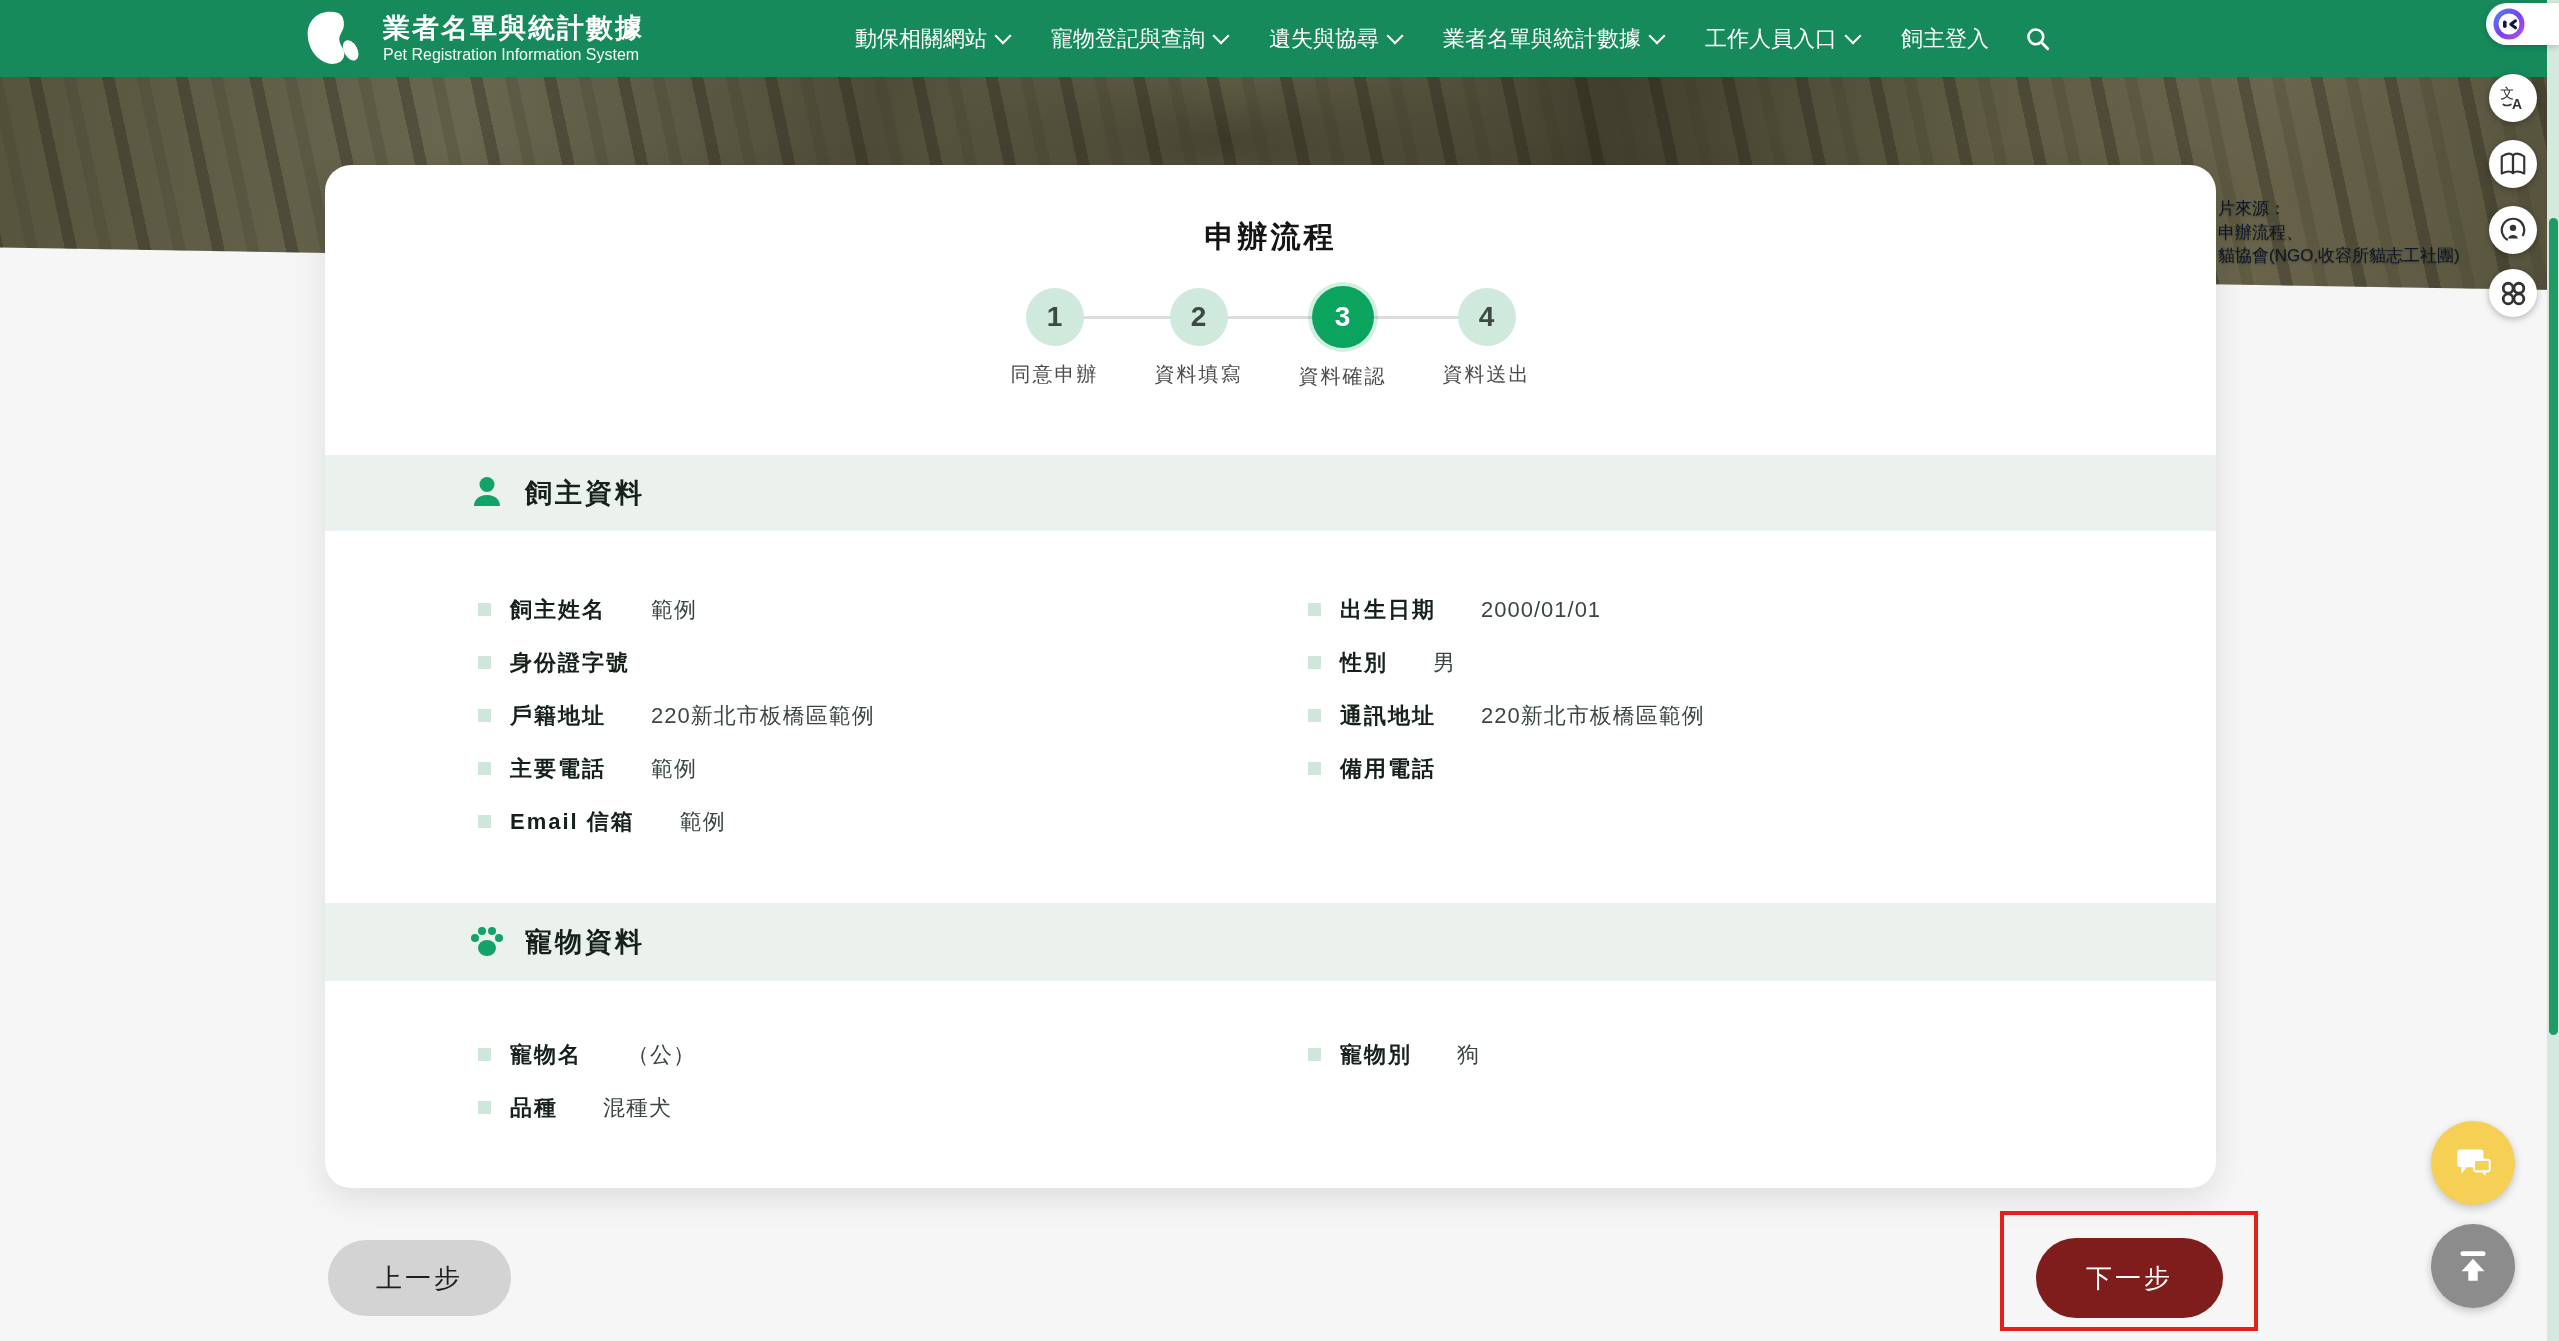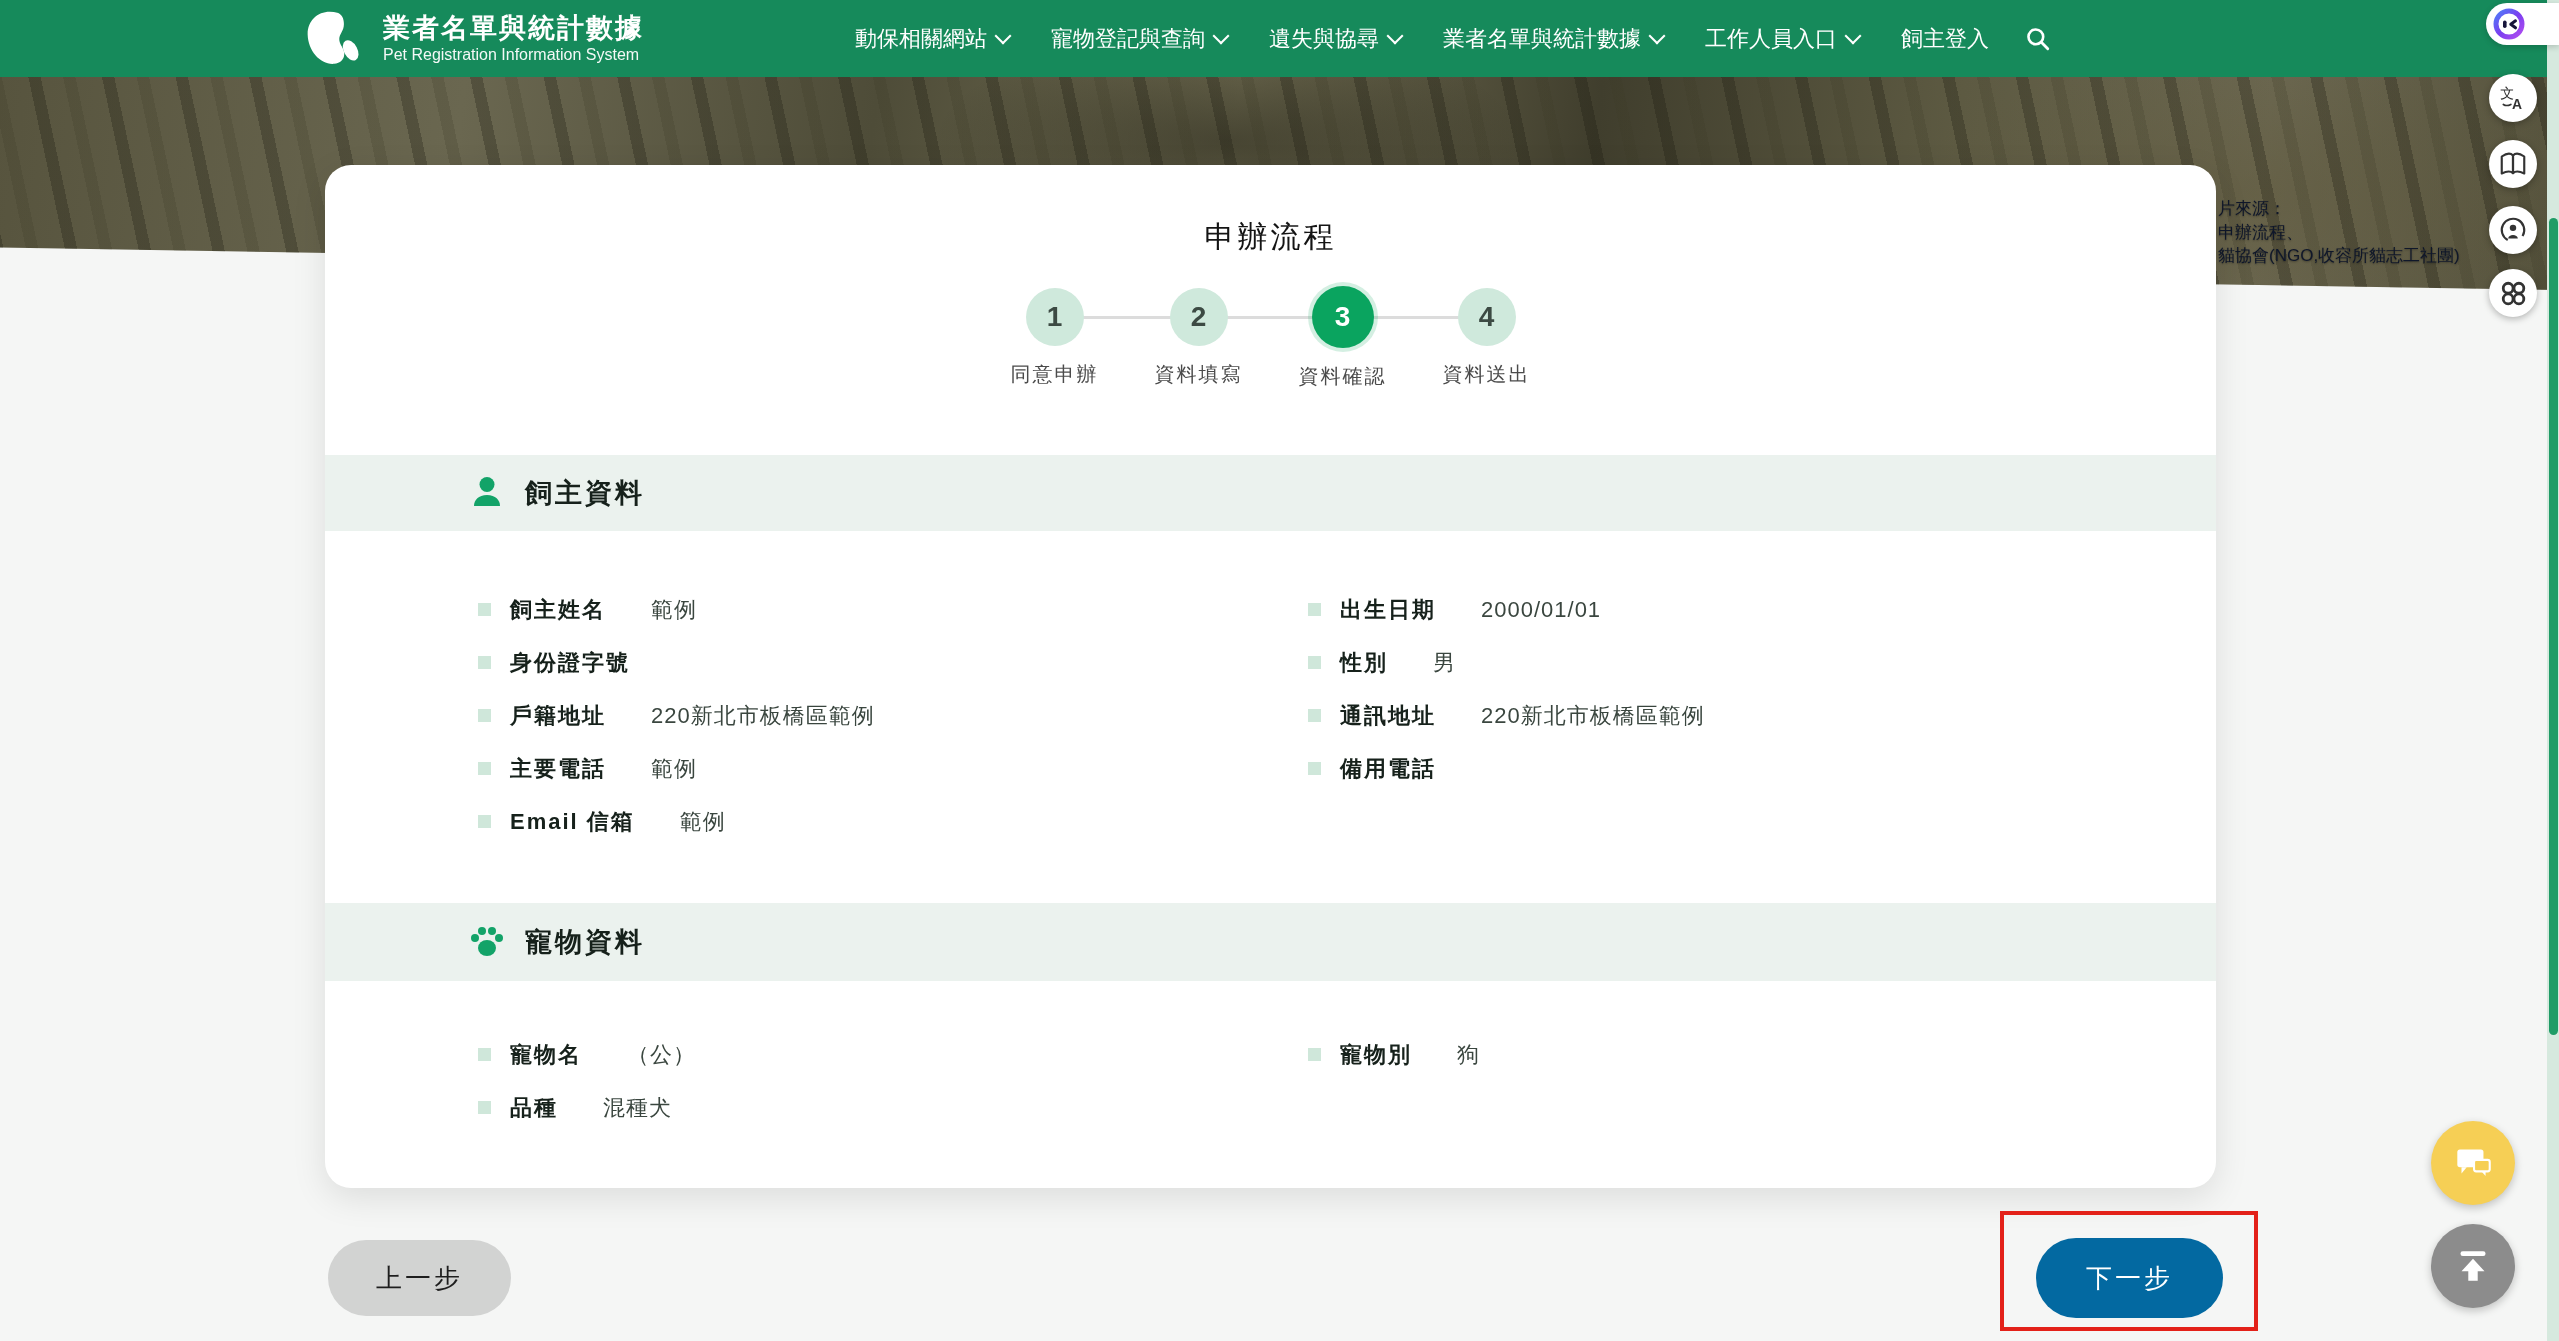--- a/index.html
+++ b/index.html
@@ -26,21 +26,21 @@
       radial-gradient(420px 160px at 48% 30%, rgba(20,20,12,.45), rgba(0,0,0,0) 70%),
       radial-gradient(500px 200px at 88% 55%, rgba(96,90,62,.5), rgba(0,0,0,0) 70%),
       linear-gradient(97deg,#57543e 0%,#6a6750 18%,#4e4c38 34%,#716d52 48%,#403e2d 62%,#5d5a42 76%,#6b6750 88%,#55523c 100%);
     clip-path:polygon(0 0,100% 0,100% 100%,0 80%);}
   .credit{position:absolute;left:2218px;top:197px;z-index:2;color:#0f172a;font-size:17px;line-height:23.5px;
     text-shadow:0 1px 2px rgba(0,0,0,.35);white-space:nowrap;}
 
   
   .card{position:absolute;left:325px;top:165px;width:1891px;height:1023px;background:#fff;border-radius:26px;
     box-shadow:0 10px 34px rgba(0,0,0,.10);z-index:5;}
-  .card-title{margin-top:0;padding-top:52px;text-align:center;font-size:30px;font-weight:400;color:#141414;letter-spacing:3px;}
+  .card-title{margin-top:0;padding-top:52px;text-align:center;font-size:30px;font-weight:700;color:#141414;letter-spacing:3px;}
 
   
   .stepper{position:relative;width:576px;margin:30px auto 0 auto;height:122px;}
   .step-line{position:absolute;left:72px;right:72px;top:28px;height:3px;background:#dcdcdc;}
   .steps{position:relative;display:flex;}
   .step{width:144px;display:flex;flex-direction:column;align-items:center;}
   .circle{width:58px;height:58px;border-radius:50%;background:#cfe9dc;color:#3c4a43;font-size:28px;font-weight:700;
     display:flex;align-items:center;justify-content:center;position:relative;z-index:2;}
   .step.active .circle{background:#0aa45f;color:#fff;width:62px;height:62px;margin-top:-2px;
     box-shadow:0 0 0 4px rgba(16,164,95,.18);}
@@ -61,21 +61,21 @@
   .col-pet-right{left:983px;top:863px;}
   .field{height:53px;display:flex;align-items:center;}
   .bullet{width:13px;height:13px;background:#cfe7da;margin-right:19px;flex:0 0 auto;}
   .flabel{font-size:22px;font-weight:700;color:#16211b;letter-spacing:2px;white-space:nowrap;}
   .fvalue{margin-left:45px;font-size:22px;color:#3a463f;letter-spacing:1px;white-space:nowrap;}
 
   
   .btn-prev{position:absolute;left:328px;top:1240px;width:183px;height:76px;border-radius:38px;background:#d2d3d2;
     display:flex;align-items:center;justify-content:center;font-size:26px;color:#1e1e1e;letter-spacing:3px;cursor:pointer;z-index:6;}
   .red-box{position:absolute;left:2000px;top:1211px;width:258px;height:120px;border:4px solid #e32119;z-index:9;box-sizing:border-box;}
-  .btn-next{position:absolute;left:2036px;top:1238px;width:187px;height:80px;border-radius:40px;background:#0369a1;
+  .btn-next{position:absolute;left:2036px;top:1238px;width:187px;height:80px;border-radius:40px;background:#7f1d1d;
     display:flex;align-items:center;justify-content:center;font-size:26px;color:#fff;letter-spacing:3px;cursor:pointer;z-index:10;}
 
   
   .ai-pill{position:absolute;left:2486px;top:3px;width:73px;height:42px;background:#fff;border-radius:21px 0 0 21px;
     display:flex;align-items:center;z-index:30;box-shadow:0 2px 6px rgba(0,0,0,.18);}
   .ai-logo{margin-left:6px;width:34px;height:34px;}
   .float-btn{position:absolute;left:2489px;width:48px;height:48px;border-radius:50%;background:#fff;z-index:30;
     box-shadow:0 2px 7px rgba(0,0,0,.28);display:flex;align-items:center;justify-content:center;cursor:pointer;}
   .fb1{top:74px;} .fb2{top:140px;} .fb3{top:206px;} .fb4{top:269px;}
   .round-big{position:absolute;left:2431px;width:84px;height:84px;border-radius:50%;z-index:30;

